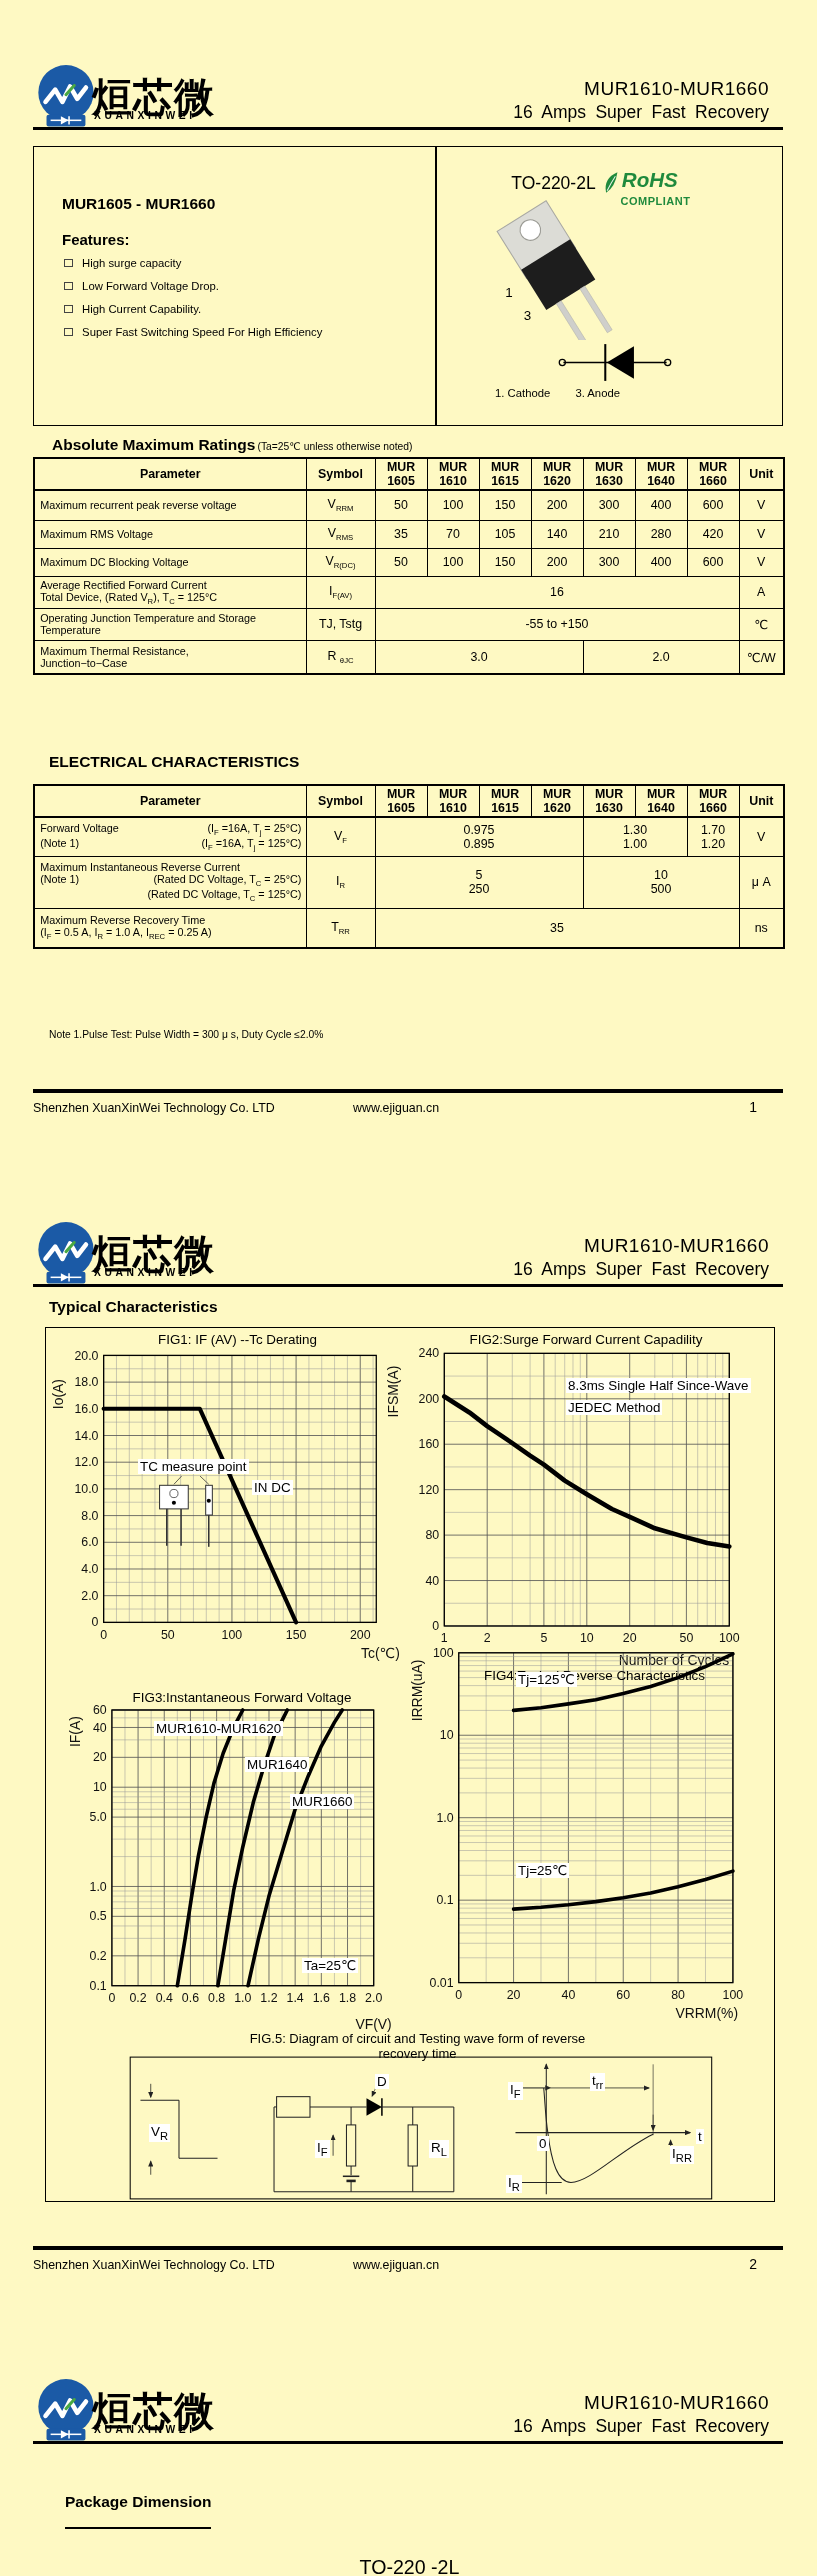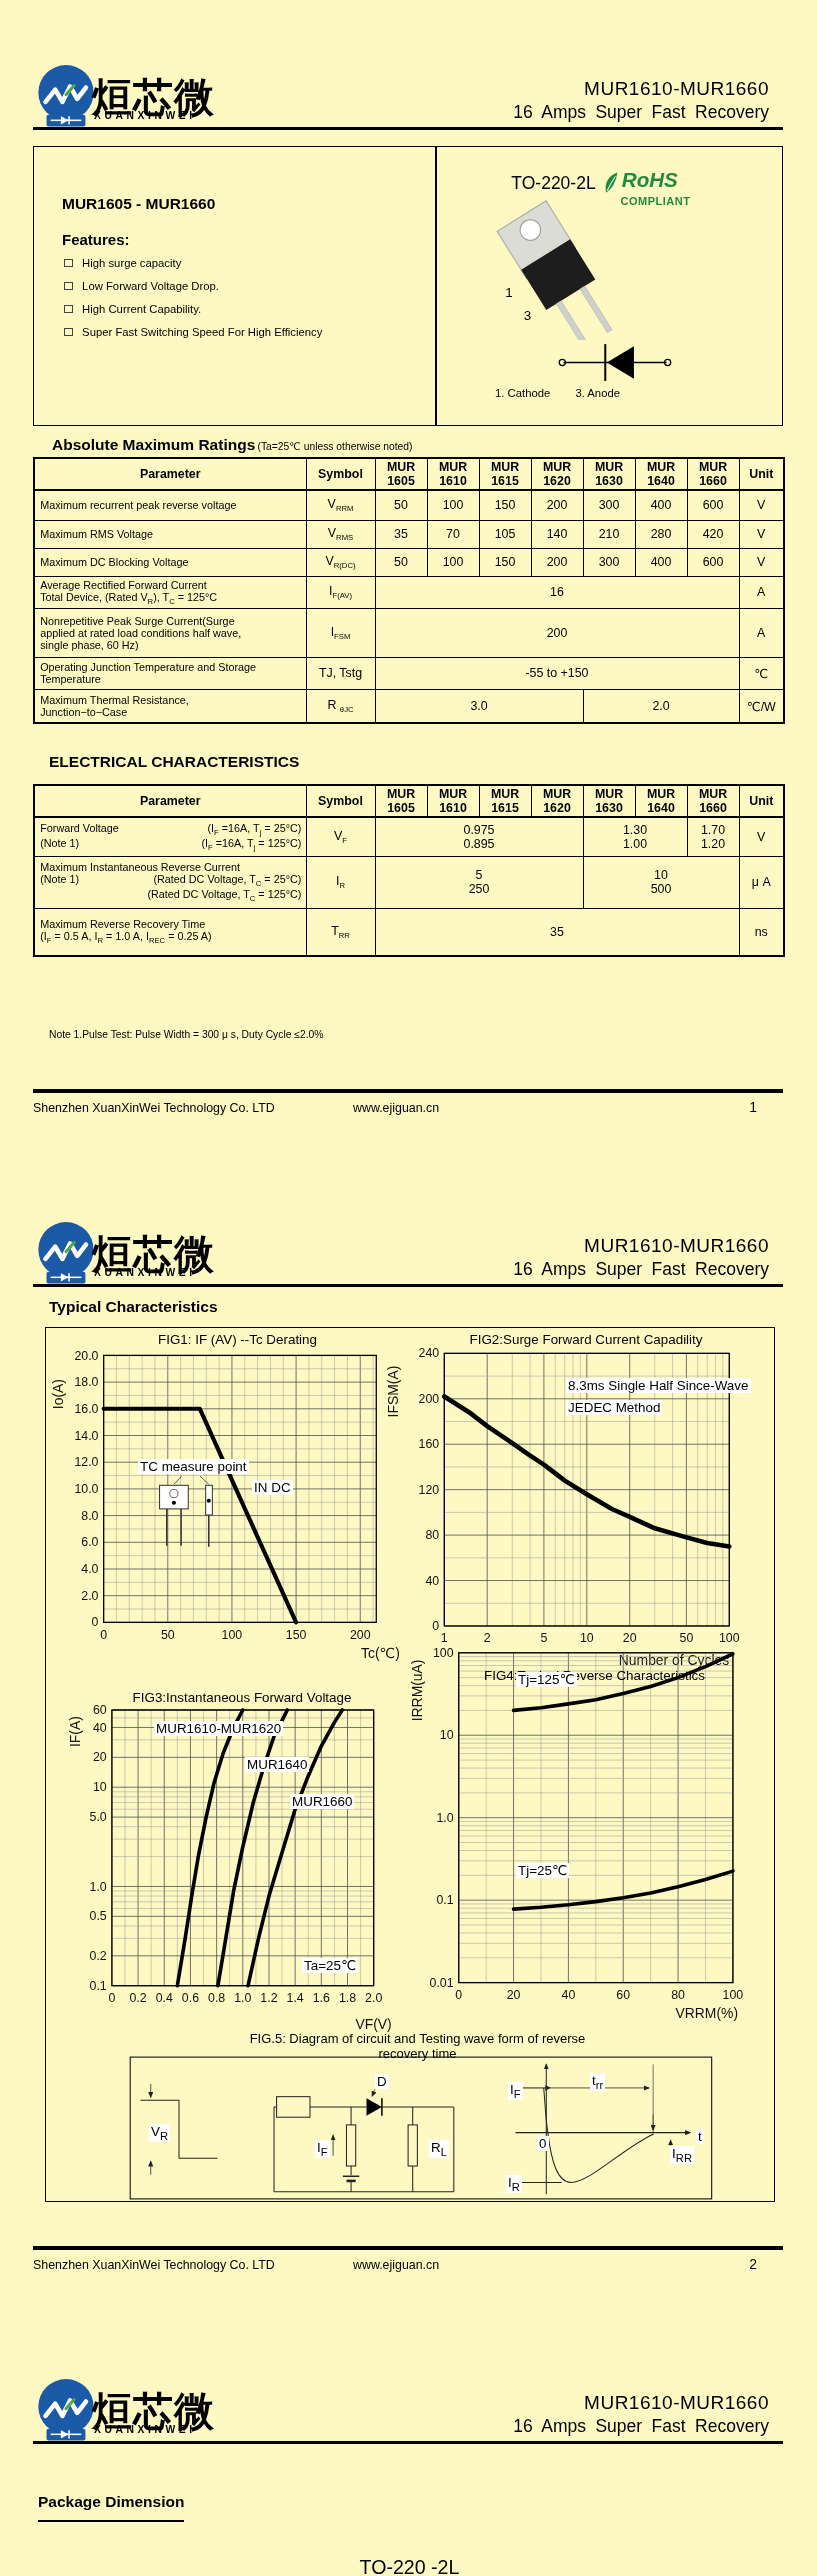--- a/index.html
+++ b/index.html
@@ -38,21 +38,21 @@
   table.ds sub{font-size:7.7px}
   .pl{display:flex;justify-content:space-between}
   .note-line{position:absolute;left:49px;top:1029px;font-size:10.3px}
   
   .tc-box{position:absolute;left:45px;top:170px;width:730px;height:875px;border:1px solid #000}
   .fig-title{position:absolute;font-size:13.4px;text-align:center}
   .ann{position:absolute;font-size:13.4px;background:#fff;padding:0 2.1px;white-space:nowrap}
   .chart-svg{position:absolute;left:0;top:0;z-index:1}
   .ann,.fig-title{z-index:2}
   
-  .pkg-dim-title{position:absolute;left:38px;top:179px;font-size:15.5px;font-weight:700;border-bottom:2.1px solid #000;padding-bottom:9px}
+  .pkg-dim-title{position:absolute;left:65px;top:179px;font-size:15.5px;font-weight:700;border-bottom:2.1px solid #000;padding-bottom:16px}
   .p3-pkg{position:absolute;left:309px;top:242px;width:201px;text-align:center;font-size:19.6px}
 </style>
 </head>
 <body>
 
 <div class="page">
   <svg class="abs" style="left:36px;top:64px" width="62" height="64" viewBox="0 0 120 125">
     <circle cx="58" cy="56" r="54" fill="#1b5aa6"></circle>
     <polyline points="18,74 37,50 51,74 66,44 80,68 97,46" fill="none" stroke="#fff" stroke-width="9" stroke-linejoin="round" stroke-linecap="round"></polyline>
     <polyline points="58,60 74,42" fill="none" stroke="#49a942" stroke-width="6" stroke-linecap="round"></polyline>
@@ -186,26 +186,20 @@
           <td colspan="1">400</td>
           <td colspan="1">600</td>
           <td>V</td>
         </tr>
         <tr style="height: 32px;">
           <td class="param">Average Rectified Forward Current<br>Total Device, (Rated V<sub>R</sub>), T<sub>C</sub> = 125°C</td>
           <td>I<sub>F(AV)</sub></td>
           <td colspan="7">16</td>
           <td>A</td>
         </tr>
-        <tr style="height: 49px;">
-          <td class="param">Nonrepetitive Peak Surge Current(Surge<br>applied at rated load conditions half wave,<br>single phase, 60 Hz)</td>
-          <td>I<sub>FSM</sub></td>
-          <td colspan="7">200</td>
-          <td>A</td>
-        </tr>
         <tr style="height: 32px;">
           <td class="param">Operating Junction Temperature and Storage<br>Temperature</td>
           <td>TJ, Tstg</td>
           <td colspan="7">-55 to +150</td>
           <td>℃</td>
         </tr>
         <tr style="height: 34px;">
           <td class="param">Maximum Thermal Resistance,<br>Junction−to−Case</td>
           <td>R <sub>θJC</sub></td>
           <td colspan="4">3.0</td>
@@ -274,21 +268,21 @@
             <div class="pl">
               <span></span>
               <span>(Rated DC Voltage, T<sub>C</sub> = 125°C)</span>
             </div>
           </td>
           <td>I<sub>R</sub></td>
           <td colspan="4">5<br>250</td>
           <td colspan="3">10<br>500</td>
           <td>μ A</td>
         </tr>
-        <tr style="height: 48px; padding-left: 32px;">
+        <tr style="height: 40px; padding-left: 32px;">
           <td class="param">
             <div class="pl">
               <span>Maximum Reverse Recovery Time</span>
               <span></span>
             </div>
             <div class="pl">
               <span>(I<sub>F</sub> = 0.5 A, I<sub>R</sub> = 1.0 A, I<sub>REC</sub> = 0.25 A)</span>
               <span></span>
             </div>
           </td>

